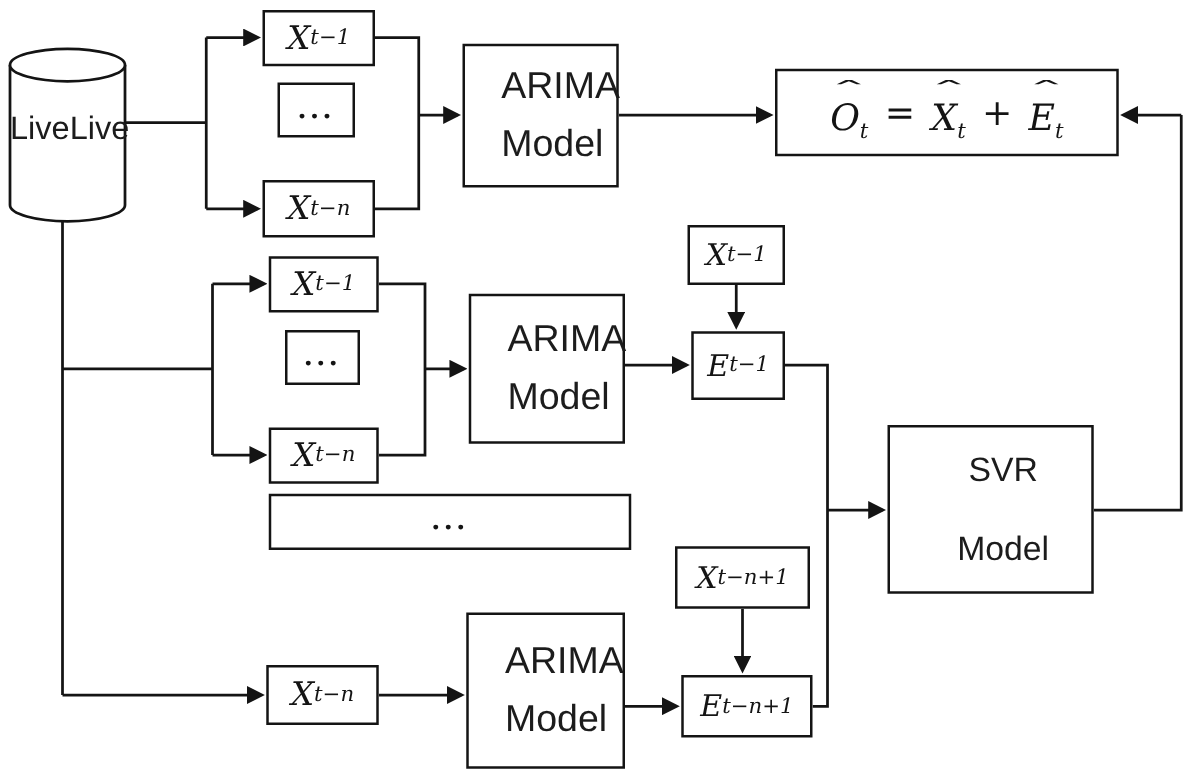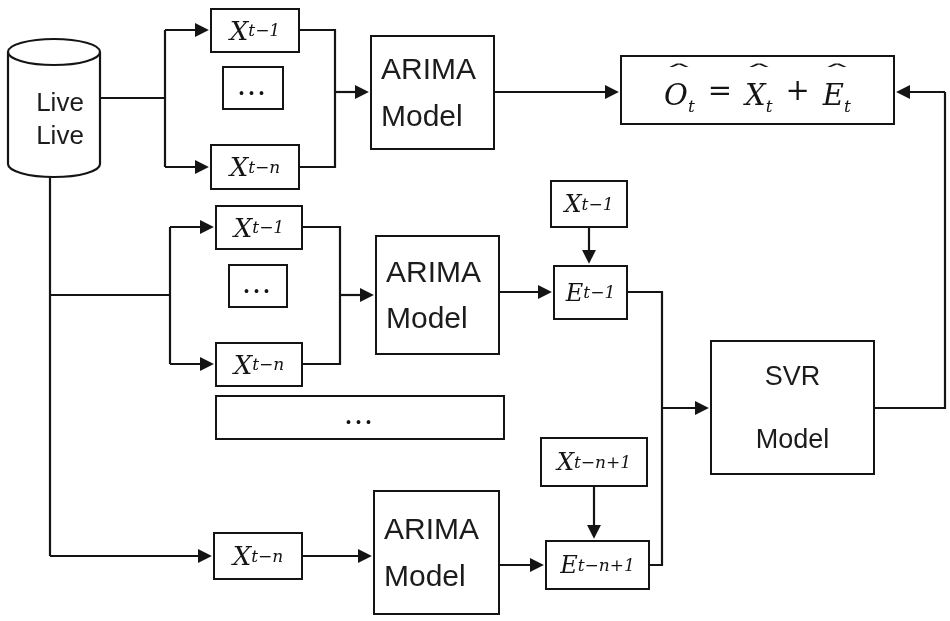--- a/index.html
+++ b/index.html
@@ -22,23 +22,23 @@
   .formulabox{font-family:"DejaVu Serif",serif;font-style:italic;font-size:29px;}
   .mop{font-style:normal;margin:0 10px;}
   .hterm{position:relative;display:inline-block;padding:12px 3px 0 3px;}
   .hat{
     position:absolute;top:-3px;left:50%;
     transform:translateX(-50%) scaleX(3.1) scaleY(0.9);
     font-size:20px;font-style:normal;line-height:1;
   }
   .cyl-label{
     position:absolute;left:8px;top:86px;width:104px;text-align:center;
-    font-size:26px;line-height:1.25;display:flex;flex-direction:column;color:#1c1c1c;
+    font-size:26px;line-height:1.25;display:flex;color:#1c1c1c;
   }
-  .bline{display:block;}
+  .bline{display:block;margin-left:20px;}
 </style>
 </head>
 <body>
 
 <div class="stage">
 
   <svg class="connectors" viewBox="0 0 950 621" fill="none" stroke="#141414" stroke-width="2.2">
     <defs>
       <marker id="arrowhead" viewBox="0 0 10 10" refX="8" refY="5" markerWidth="6.5" markerHeight="6.5" orient="auto-start-reverse">
         <path d="M0,0 L10,5 L0,10 z" fill="#141414" stroke="none"></path>

